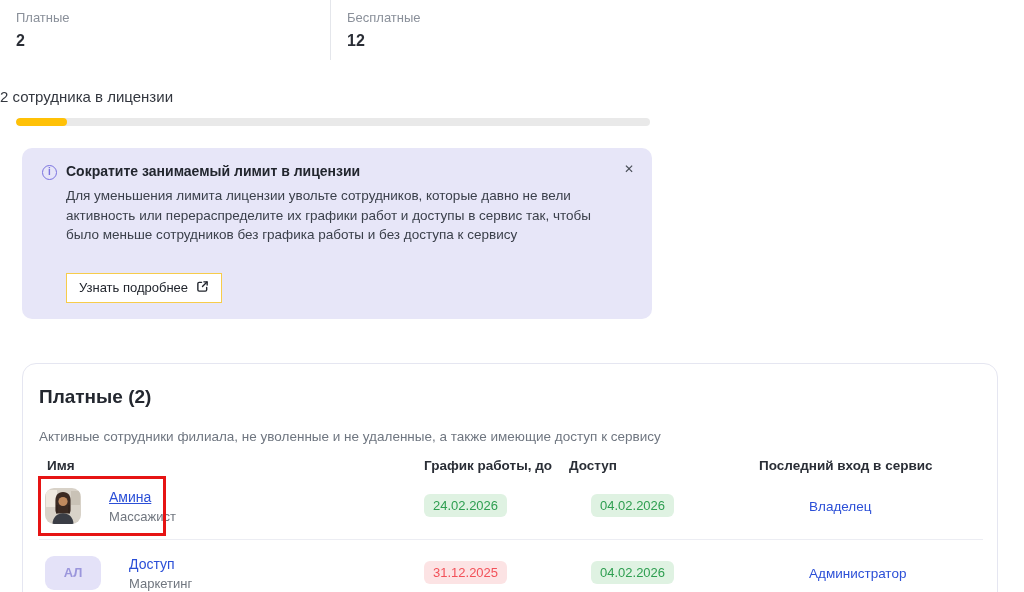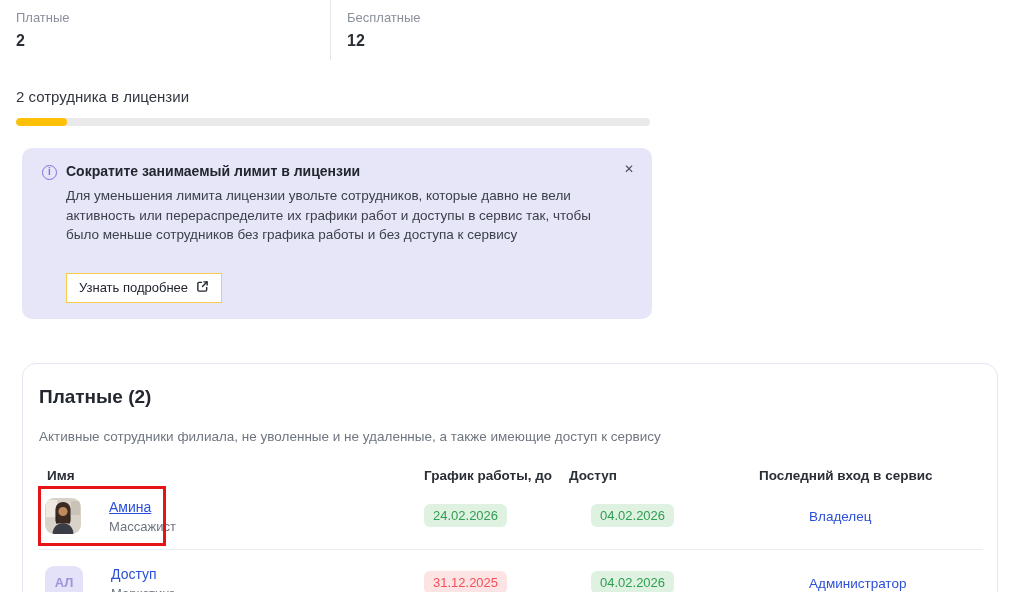--- a/index.html
+++ b/index.html
@@ -13,21 +13,21 @@
 
   
   .stats { display: flex; padding: 10px 0 0 16px; height: 64px; }
   .stat-first { width: 314px; }
   .stat-label { font-size: 13px; color: #8a909a; }
   .stat-value { font-size: 16px; font-weight: 700; color: #2a2e36; margin-top: 7px; }
   .stat-divider { width: 1px; background: #e4e6eb; height: 60px; margin-top: -10px; }
   .stat-second { padding-left: 16px; }
 
   
-  .license-heading { margin: 24px 0 0 16px; font-size: 15px; font-weight: 500; color: #33373f; }
+  .license-heading { margin: 24px 0 0 0; font-size: 15px; font-weight: 500; color: #33373f; }
   .progress { margin: 13px 0 0 16px; width: 634px; height: 8px; border-radius: 4px; background: #e9e9e9; overflow: hidden; }
   .progress-fill { height: 100%; border-radius: 4px; background: #ffc107; width: 0; }
 
   
   .banner { position: relative; margin: 22px 0 0 22px; width: 630px; border-radius: 10px;
             background: #e7e6f8; padding: 15px 40px 16px 10px; display: flex; }
   .info-icon { flex: none; width: 15px; height: 15px; border: 1.4px solid #7b73e0; border-radius: 50%;
                color: #7b73e0; font-size: 10px; font-weight: 700; line-height: 12px; text-align: center;
                margin: 2px 9px 0 10px; }
   .banner-title { font-size: 14px; font-weight: 700; color: #22262e; }
@@ -39,31 +39,31 @@
   .banner-close { position: absolute; top: 13px; right: 16px; background: none; border: none;
                   color: #4a4f58; font-size: 12px; line-height: 1; cursor: pointer; padding: 2px; }
 
   
   .card { margin: 44px 0 0 22px; width: 976px; height: 285px;
           border: 1px solid #e5e6f1; border-radius: 14px; padding: 22px 16px 0; background: #fff; }
   .card-title { font-size: 19px; font-weight: 600; color: #23272f; }
   .card-subtitle { margin-top: 21px; font-size: 13.5px; color: #6f7680; }
 
   .grid { display: grid; grid-template-columns: 385px 145px 190px 1fr; align-items: center; }
-  .thead { margin-top: 24px; align-items: start; }
+  .thead { margin-top: 14px; align-items: start; }
   .th { font-size: 13.5px; font-weight: 700; color: #2a2e36; }
   .th-name { padding-left: 8px; }
 
   .trow { position: relative; height: 66px; }
   .trow:first-of-type { margin-top: 2px; }
   .name-cell { display: flex; align-items: center; gap: 28px; padding-left: 6px; }
   .avatar { flex: none; border-radius: 9px; overflow: hidden; }
   .avatar-photo { width: 36px; height: 36px; }
   .avatar-photo svg { display: block; }
-  .avatar-initials { width: 38px; height: 34px; background: #e4e2f8; color: #9b96dc;
+  .avatar-initials { width: 56px; height: 34px; background: #e4e2f8; color: #9b96dc;
                      font-size: 13px; font-weight: 600; display: flex; align-items: center; justify-content: center; }
   .name-link { font-size: 14px; font-weight: 500; color: #2b4fd7; text-decoration: none; cursor: pointer; }
   .name-link.underlined { text-decoration: underline; }
   .role { margin-top: 3px; font-size: 13px; color: #70767f; }
 
   .badge { display: inline-block; padding: 4px 9px; border-radius: 6px; font-size: 13px; font-weight: 500; }
   .badge-green { background: #dff2e2; color: #2e9e50; }
   .badge-red { background: #fce3e4; color: #f25159; }
   .cell-login { padding-left: 22px; }
   .cell-access { padding-left: 50px; }

